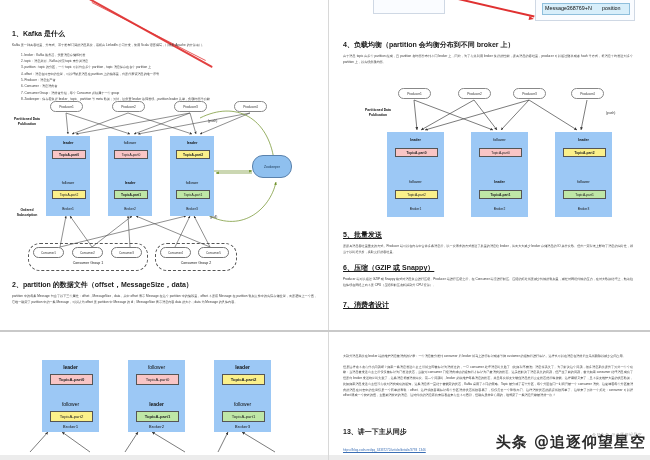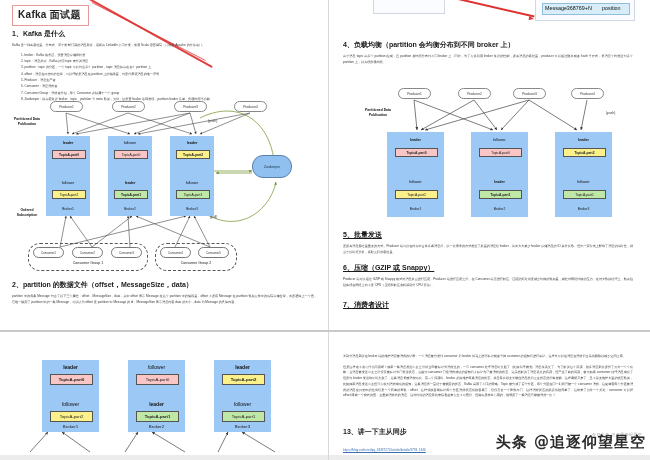--- a/index.html
+++ b/index.html
@@ -61,23 +61,20 @@
   .botbar{position:absolute;left:0;bottom:0;width:100%;height:5px;background:#ececec;}
   svg.lines{position:absolute;left:0;top:0;overflow:visible;}
 </style>
 </head>
 <body>
 
 <div class="grid">
 
   <div class="page">
 
-    <div class="titlebox">
-      <div class="h1">Kafka 面试题</div>
-    </div>
 
     <div class="redline" style="left:86px;top:-4px;width:145px;transform:rotate(29deg);"></div>
     <div class="redline thin" style="left:92px;top:2px;width:128px;transform:rotate(27deg);"></div>
 
     <div style="position:absolute;left:12px;top:29px;width:305px;">
       <div class="h2">1、Kafka 是什么</div>
       <div class="para" style="margin-top:4px;">Kafka 是一种高吞吐量、分布式、基于发布/订阅的消息系统，最初由 LinkedIn 公司开发，使用 Scala 语言编写，目前是 Apache 的开源项目。</div>
       <div style="margin-top:3px;padding-left:9px;">
         <div class="li">1. broker：Kafka 服务器，负责消息存储和转发</div>
         <div class="li">2. topic：消息类别，Kafka 按照 topic 来分类消息</div>

